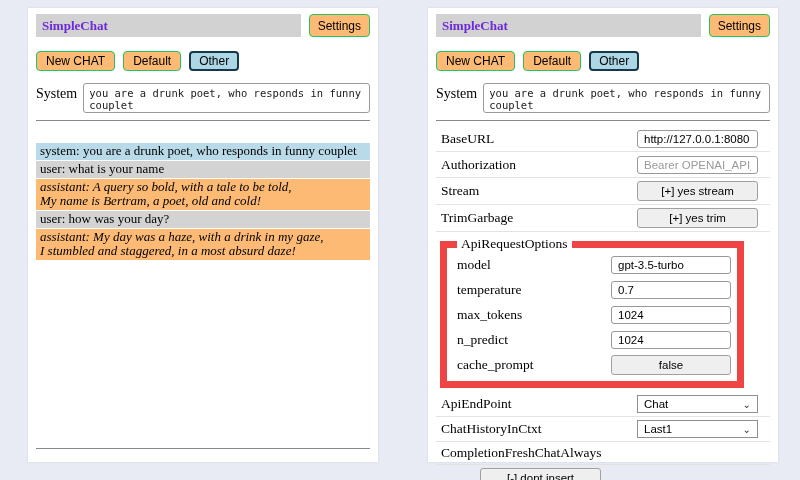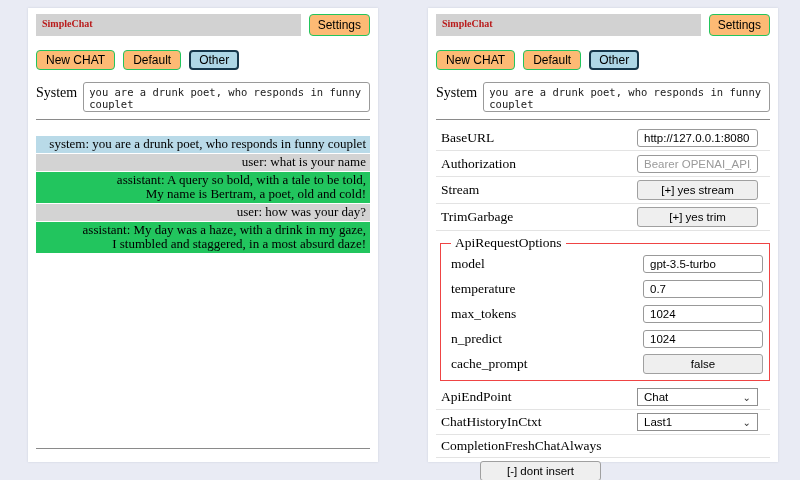--- a/index.html
+++ b/index.html
@@ -22,23 +22,23 @@
     display: flex;
     flex-direction: column;
     box-shadow: 0 0 2px rgba(120,130,160,0.25);
   }
   
   .header-row { display: flex; align-items: stretch; }
   .titlebar {
     flex: 1;
     background: #d2d2d2;
     font-weight: bold;
-    font-size: 10px;
+    font-size: 13px;
     padding: 4px 12px 3px 6px;
-    color: #b91c1c;
+    color: #6d28d9;
   }
   button, .btnlike {
     font-family: "Liberation Sans", sans-serif;
     font-size: 12px;
     background: #fdba74;
     border: 1px solid #22c55e;
     border-radius: 4px;
     padding: 2px 8px;
     color: #000;
     line-height: 14px;
@@ -68,32 +68,32 @@
     color: #1a1a1a;
     overflow: hidden;
   }
   .divider {
     border: none;
     border-top: 1px solid #8a8a8a;
     margin: 7px 0 5px 0;
     width: 100%;
   }
   
-  .chat-area { margin-top: 11px; text-align: right; }
+  .chat-area { margin-top: 17px; }
   .msg {
     font-size: 13px;
     line-height: 14px;
     padding: 1px 4px 2px 4px;
     margin-bottom: 1px;
     white-space: pre-line;
     color: #000;
   }
   .msg.system { background: #b9dae8; }
   .msg.user { background: #d3d3d3; }
-  .msg.assistant { background: #22c55e; }
+  .msg.assistant { background: #fdba74; font-style: italic; }
   .spacer { flex: 1; }
   
   .query-row { display: flex; align-items: center; margin-top: 1px; }
   .query-input {
     flex: 1;
     font-family: "DejaVu Sans Mono", monospace;
     font-size: 10.5px;
     padding: 5px 5px;
     border: 1px solid #8a8a8a;
     border-radius: 3px;
@@ -141,22 +141,22 @@
     border: 1px solid #8f8f8f;
     border-radius: 0;
     font-family: "Liberation Sans", sans-serif;
     font-size: 11.5px;
     padding: 2px 6px;
     cursor: default;
   }
   .chevron { font-size: 10px; color: #333; line-height: 10px; }
   
   .options-fieldset {
-    border: 1px solid #ef4444;
-    margin: 4px 0 4px 4px;
+    border: 7px solid #ef4444;
+    margin: 4px 26px 4px 4px;
     padding: 0 4px 3px 8px;
   }
   .options-fieldset legend {
     font-size: 13.5px;
     padding: 0 4px;
     margin-left: 2px;
   }
   .options-fieldset .setting-row { padding: 3px 2px 3px 2px; border-bottom: none; }
   .options-fieldset .ctl { width: 159px; text-decoration: underline; }
 </style>

